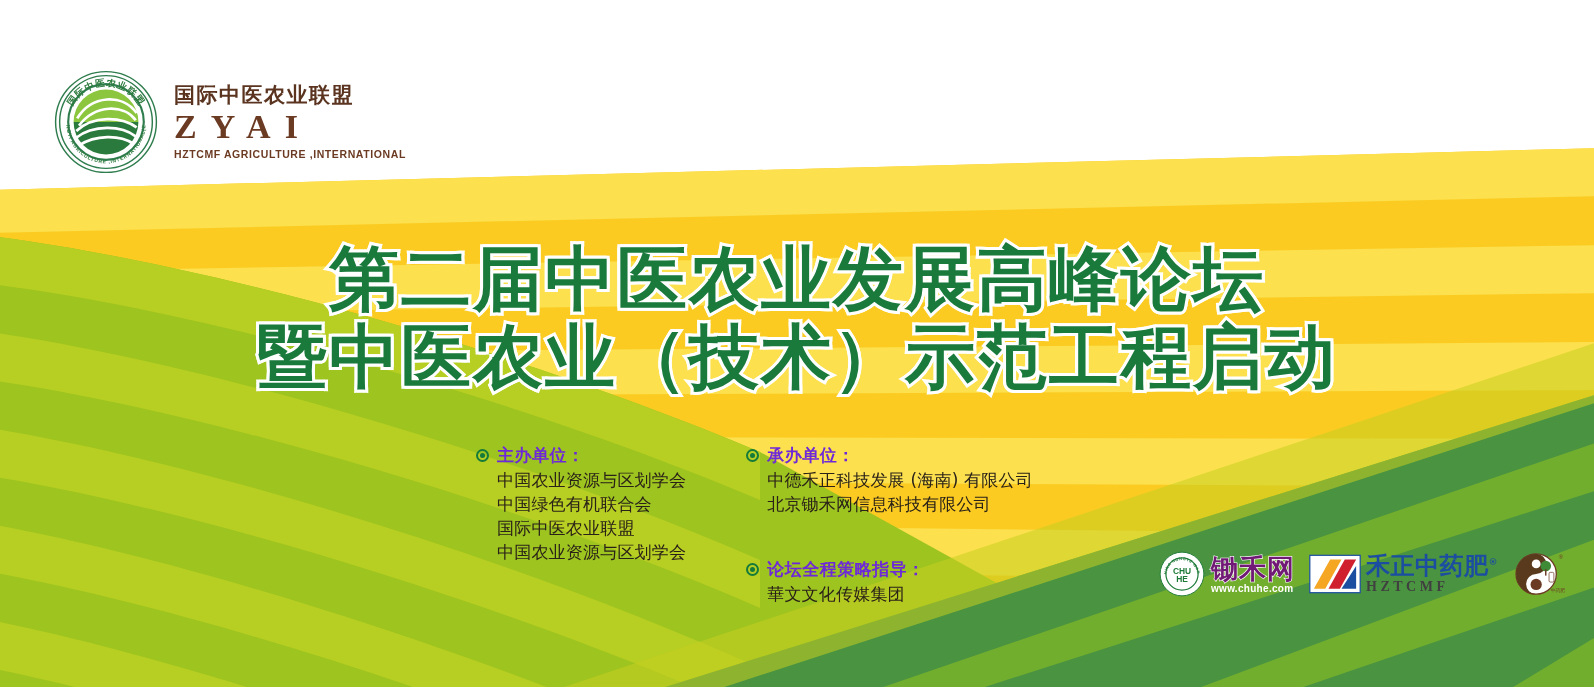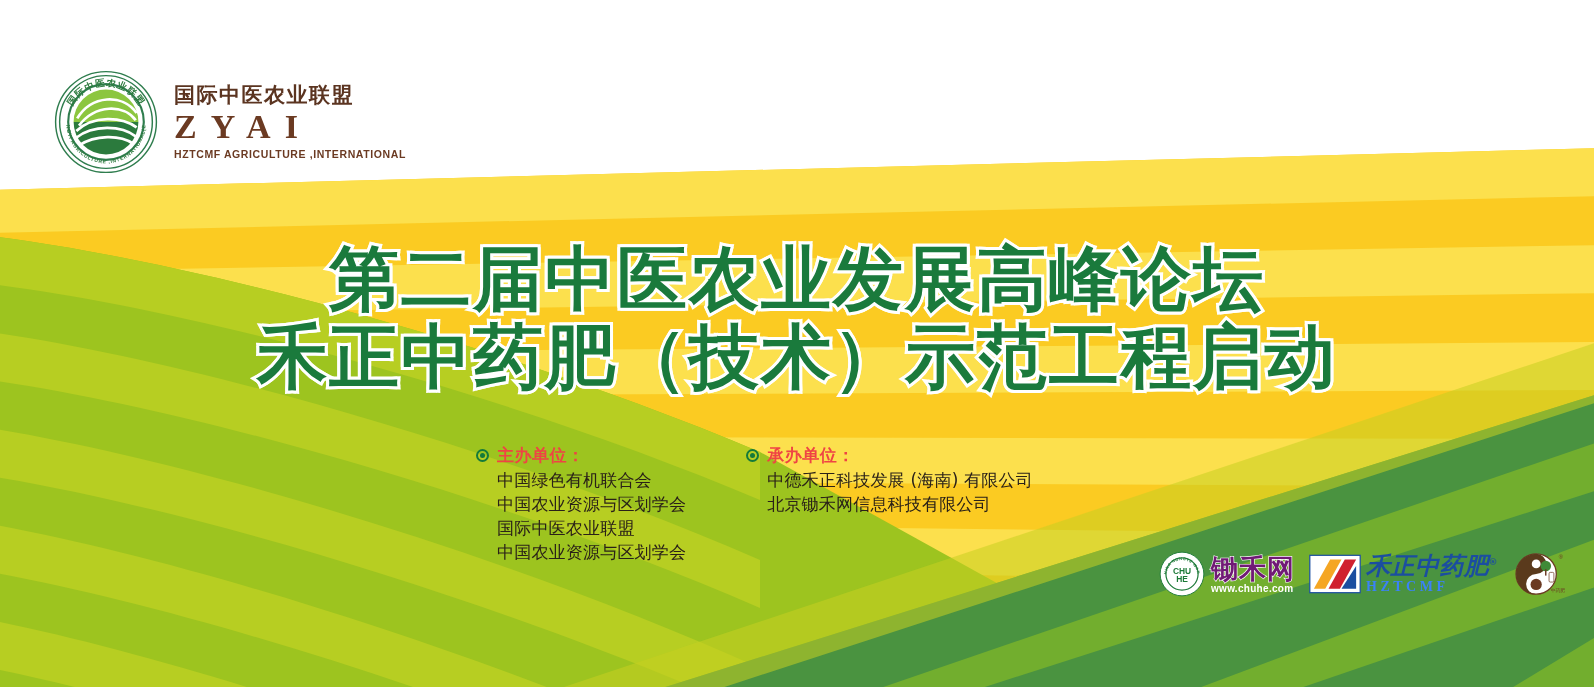--- a/index.html
+++ b/index.html
@@ -119,21 +119,21 @@
     position: absolute;
     left: 2px; top: 2px;
     width: 5px; height: 5px;
     border-radius: 50%;
     background: #157a3a;
   }
   .info-head-label {
     font-family: "DejaVu Sans", "Liberation Sans", sans-serif;
     font-size: 17px;
     font-weight: bold;
-    color: #ef4444;
+    color: #6d28d9;
     letter-spacing: 0.5px;
     white-space: nowrap;
   }
   .info-items {
     padding-left: 21px;
     display: flex;
     flex-direction: column;
   }
   .info-item {
     font-family: "DejaVu Sans", "Liberation Sans", sans-serif;
@@ -175,25 +175,24 @@
 
   
   #sponsor-hzt { gap: 5px; }
   #hzt-mark { width: 52px; height: 40px; display:block; }
   #hzt-text { display:flex; flex-direction:column; line-height:1; }
   #hzt-cn {
     font-size: 24px; font-weight: bold; color: #1b4ea0;
     letter-spacing: 0.5px;
     font-family: "DejaVu Sans","Liberation Sans",sans-serif;
     position: relative;
-    font-style: italic;
   }
   #hzt-reg { font-size: 9px; vertical-align: super; }
   #hzt-en {
-    font-size: 14px; font-weight: bold; color: #3b82f6;
+    font-size: 14px; font-weight: bold; color: #404040;
     letter-spacing: 3.5px; margin-top: 2px;
     font-family: "Liberation Serif","DejaVu Serif",serif;
   }
 
   
   #sponsor-yy { }
   #yy-mark { width: 58px; height: 46px; display:block; }
 </style>
 </head>
 <body>
@@ -290,53 +289,62 @@
     </svg>
     <div id="logo-text">
       <span id="logo-cn">国际中医农业联盟</span>
       <span id="logo-zyai">ZYAI</span>
       <span id="logo-en">HZTCMF AGRICULTURE ,INTERNATIONAL</span>
     </div>
   </div>
 
   <div id="title-block">
     <span class="title-line" id="title-line-1">第二届中医农业发展高峰论坛</span>
-    <span class="title-line" id="title-line-2">禾正中药肥（技术）示范工程启动</span>
+    <span class="title-line" id="title-line-2">暨中医农业（技术）示范工程启动</span>
   </div>
 
   <div id="info-block">
 
     <div class="info-col">
       <div class="info-group">
         <div class="info-head">
           <span class="bullet"></span>
           <span class="info-head-label">主办单位：</span>
         </div>
         <div class="info-items">
+          <span class="info-item">中国农业资源与区划学会</span>
           <span class="info-item">中国绿色有机联合会</span>
-          <span class="info-item">中国农业资源与区划学会</span>
           <span class="info-item">国际中医农业联盟</span>
           <span class="info-item">中国农业资源与区划学会</span>
         </div>
       </div>
       <div class="gap-after"></div>
     </div>
 
     <div class="info-col">
       <div class="info-group">
         <div class="info-head">
           <span class="bullet"></span>
           <span class="info-head-label">承办单位：</span>
         </div>
         <div class="info-items">
           <span class="info-item">中德禾正科技发展 (海南) 有限公司</span>
           <span class="info-item">北京锄禾网信息科技有限公司</span>
         </div>
       </div>
       <div class="gap-after" style="height:38px"></div>
+      <div class="info-group">
+        <div class="info-head">
+          <span class="bullet"></span>
+          <span class="info-head-label">论坛全程策略指导：</span>
+        </div>
+        <div class="info-items">
+          <span class="info-item">華文文化传媒集团</span>
+        </div>
+      </div>
     </div>
 
   </div>
 
   <div id="sponsors">
 
     <div class="sponsor" id="sponsor-chuhe">
       <svg id="chuhe-seal" viewBox="0 0 60 60">
         <circle cx="30" cy="30" r="28.5" fill="#ffffff" stroke="#1d7a38" stroke-width="1.2"></circle>
         <circle cx="30" cy="30" r="21" fill="#ffffff" stroke="#1d7a38" stroke-width="1.6"></circle>

